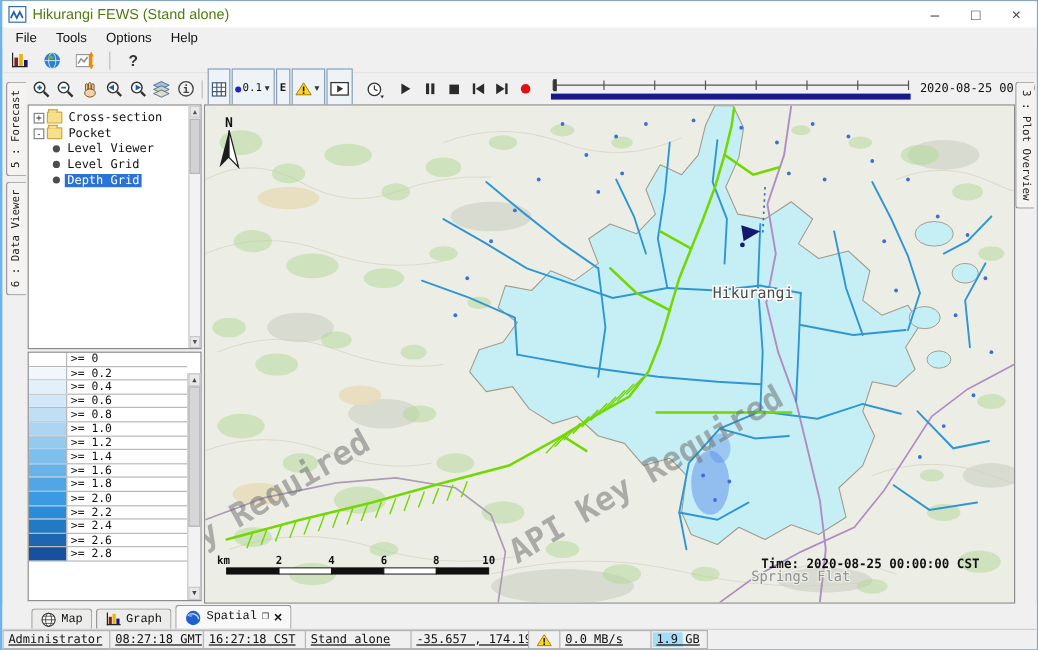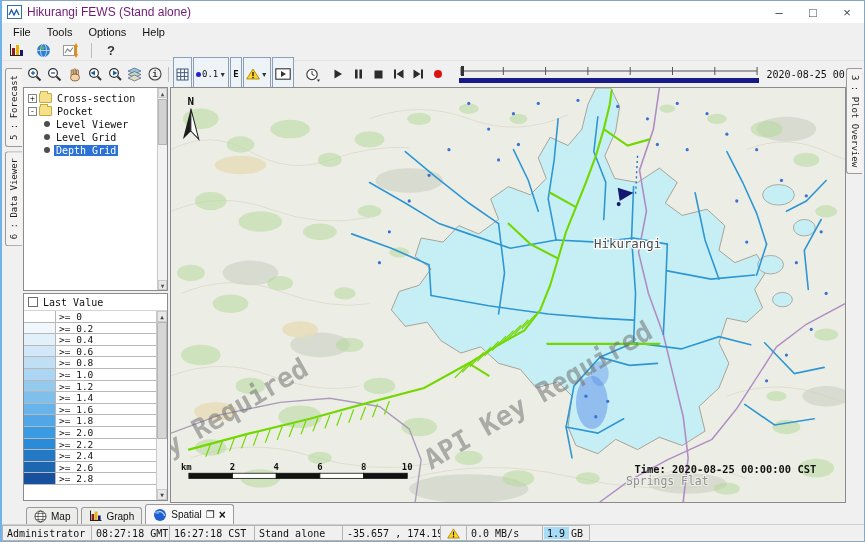--- a/index.html
+++ b/index.html
@@ -2,21 +2,21 @@
 <html><head>
 <meta charset="utf-8">
 <style>
   html,body{margin:0;padding:0;background:#d9d9d9;}
   *{box-sizing:border-box;}
   .window{width:865px;height:542px;background:#f0f0f0;border:1px solid #89a8c0;border-left:2px solid #6fb3e8;
     display:flex;flex-direction:column;font-family:"Liberation Sans",sans-serif;position:relative;overflow:hidden;}
   
   .titlebar{height:22px;background:#ffffff;display:flex;align-items:center;padding-left:5px;flex:none;}
   .app-icon{width:15px;height:14px;border:1px solid #2f6fb0;background:#fff;margin-right:5px;flex:none;display:flex;align-items:center;justify-content:center;}
-  .title-text{font-size:12px;color:#701a75;}
+  .title-text{font-size:12px;color:#4d7c0f;}
   .win-controls{margin-left:auto;display:flex;height:100%;}
   .winbtn{width:34px;height:100%;display:flex;align-items:center;justify-content:center;font-size:13px;color:#444;}
   
   .menubar{height:17px;display:flex;align-items:center;padding-left:3px;background:#f0f0f0;flex:none;}
   .menu-item{font-size:11px;color:#111;padding:1px 8px;}
   
   .toolbar1{height:21px;display:flex;align-items:center;padding-left:5px;gap:8px;flex:none;border-bottom:1px solid #e3e3e3;}
   .sep{width:1px;height:15px;background:#bdbdbd;margin:0 3px;flex:none;}
   .qmark{font-size:13px;font-weight:bold;color:#333;padding:0 4px;}
   
@@ -65,30 +65,30 @@
   .legend-sb{position:absolute;right:0;top:17px;bottom:0;width:11px;background:#f2f2f2;border-left:1px solid #c9c9c9;}
   .legend-sb .sb-btn{height:11px;display:flex;align-items:center;justify-content:center;font-size:6px;color:#444;background:#e8e8e8;border:1px solid #c9c9c9;}
   .legend-sb .sb-btn.bottom{position:absolute;bottom:0;left:0;right:0;}
   .legend-sb .sb-thumb{position:absolute;left:0;right:0;top:11px;height:62%;background:#d6d6d6;border:1px solid #b5b5b5;}
   
   .map{flex:1;position:relative;border:1px solid #8b8b8b;min-width:0;background:#eceee6;}
   .map svg{display:block;width:100%;height:100%;}
   
   .tabbar{height:21px;flex:none;display:flex;align-items:flex-end;padding-left:24px;gap:3px;background:#f0f0f0;}
   .btab{display:flex;align-items:center;gap:4px;border:1px solid #9a9a9a;border-bottom:none;border-radius:3px 3px 0 0;
-    background:#ececea;height:17px;padding:0 7px;font-family:Liberation Sans, sans-serif;font-size:10px;color:#111;}
+    background:#ececea;height:17px;padding:0 7px;font-family:Liberation Mono, monospace;font-size:10px;color:#111;}
   .btab.active{background:#f8f8f8;height:20px;}
   .tab-glyph{font-size:10px;color:#222;line-height:1;}
   .tab-x{font-size:12px;font-weight:bold;color:#111;line-height:1;}
   
   .logsrow{height:19px;flex:none;display:flex;align-items:center;padding-left:7px;}
   .logsbtn{border:1px solid #9a9a9a;border-radius:2px;background:#f2f2f0;font-family:"DejaVu Sans Mono",monospace;font-size:10px;padding:1px 5px;color:#111;}
   
   .statusbar{height:17px;flex:none;display:flex;font-family:"DejaVu Sans Mono",monospace;font-size:10px;color:#111;background:#f0f0f0;border-top:1px solid #cfcfcf;}
-  .scell{border:1px solid #b4b4b4;border-left:none;display:flex;align-items:center;padding:0 4px;white-space:nowrap;overflow:hidden;}
+  .scell{border:1px solid #b4b4b4;border-left:none;display:flex;align-items:center;padding:0 4px;white-space:nowrap;overflow:hidden;text-decoration:underline;}
   .scell:first-child{border-left:1px solid #b4b4b4;}
   .mem{position:relative;}
   .mem-fill{position:absolute;left:1px;top:1px;bottom:1px;width:55%;background:#a6dcf5;}
   .mem span{position:relative;}
   svg text{font-family:"DejaVu Sans Mono",monospace;}
 </style>
 </head>
 <body>
 
 <div class="window">
@@ -332,24 +332,20 @@
               <span class="tlabel sel">Depth Grid</span>
             </div>
             <div class="vsb">
               <div class="sb-btn">▲</div>
               <div class="sb-thumb" style="top:11px;height:46px"></div>
               <div class="sb-btn" style="position:absolute;bottom:0;left:0;right:0">▼</div>
             </div>
           </div>
 
           <div class="legendbox">
-            <div class="legend-header">
-              <span class="checkbox"></span>
-              <span>Last Value</span>
-            </div>
             <div class="legend-table" id="legendrows">
                 <div class="legend-row">
                   <div class="swatch" style="background: rgb(255, 255, 255);"></div>
                   <div class="legend-label">&gt;= 0</div>
                 </div>
                 <div class="legend-row">
                   <div class="swatch" style="background: rgb(241, 248, 253);"></div>
                   <div class="legend-label">&gt;= 0.2</div>
                 </div>
                 <div class="legend-row">

